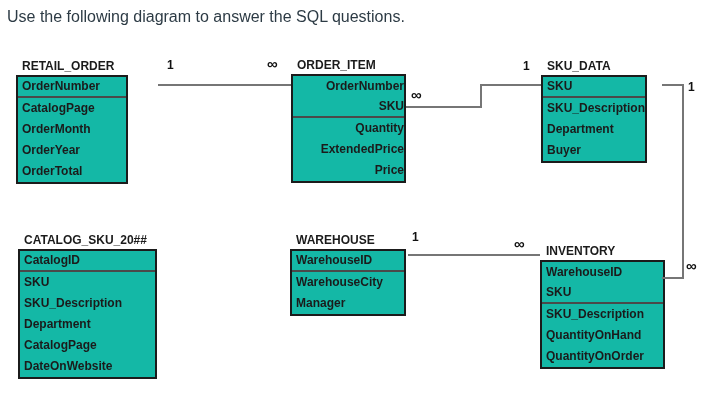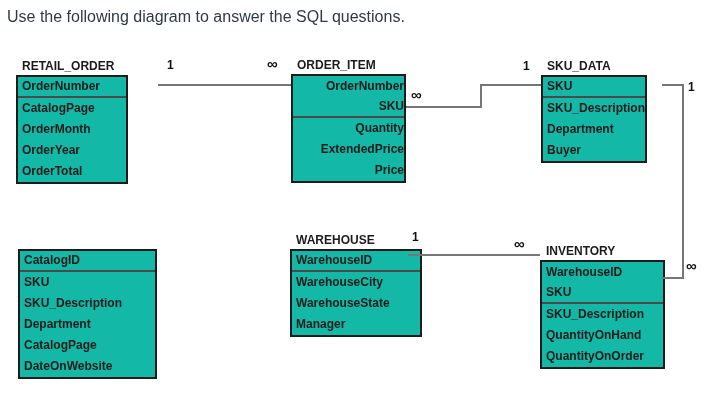--- a/index.html
+++ b/index.html
@@ -62,21 +62,21 @@
     color: #111111;
     line-height: 14px;
   }
   .card.inf { font-size: 15px; line-height: 15px; }
 
   
   .t0 { left: 16px;  top: 75px;  width: 112px; }
   .t1 { left: 291px; top: 74px;  width: 115px; text-align: right; }
   .t2 { left: 541px; top: 75px;  width: 106px; }
   .t3 { left: 18px;  top: 249px; width: 139px; }
-  .t4 { left: 290px; top: 249px; width: 132px; }
+  .t4 { left: 290px; top: 249px; width: 116px; }
   .t5 { left: 540px; top: 260px; width: 125px; }
 </style>
 </head>
 <body>
 
 <div id="canvas">
 
   <div class="page-title">Use the following diagram to answer the SQL questions.</div>
 
   <div class="tbl t0">
@@ -105,36 +105,36 @@
     <div class="tbl-title">SKU_DATA</div>
     <div class="tbl-box">
       <div class="row pk-last">SKU</div>
       <div class="row">SKU_Description</div>
       <div class="row">Department</div>
       <div class="row">Buyer</div>
     </div>
   </div>
 
   <div class="tbl t3">
+    <div class="tbl-title">CATALOG_SKU_20##</div>
     <div class="tbl-box">
       <div class="row pk-last">CatalogID</div>
       <div class="row">SKU</div>
       <div class="row">SKU_Description</div>
       <div class="row">Department</div>
       <div class="row">CatalogPage</div>
       <div class="row">DateOnWebsite</div>
     </div>
   </div>
 
   <div class="tbl t4">
     <div class="tbl-title">WAREHOUSE</div>
     <div class="tbl-box">
       <div class="row pk-last">WarehouseID</div>
       <div class="row">WarehouseCity</div>
-      <div class="row">WarehouseState</div>
       <div class="row">Manager</div>
     </div>
   </div>
 
   <div class="tbl t5">
     <div class="tbl-title">INVENTORY</div>
     <div class="tbl-box">
       <div class="row">WarehouseID</div>
       <div class="row pk-last">SKU</div>
       <div class="row">SKU_Description</div>

